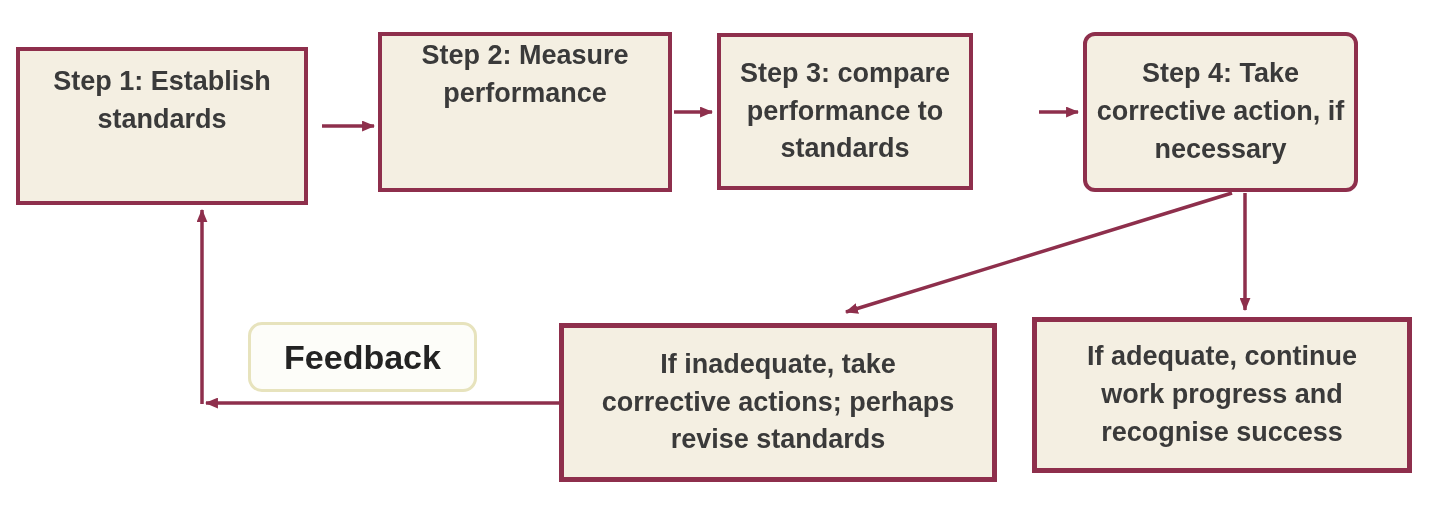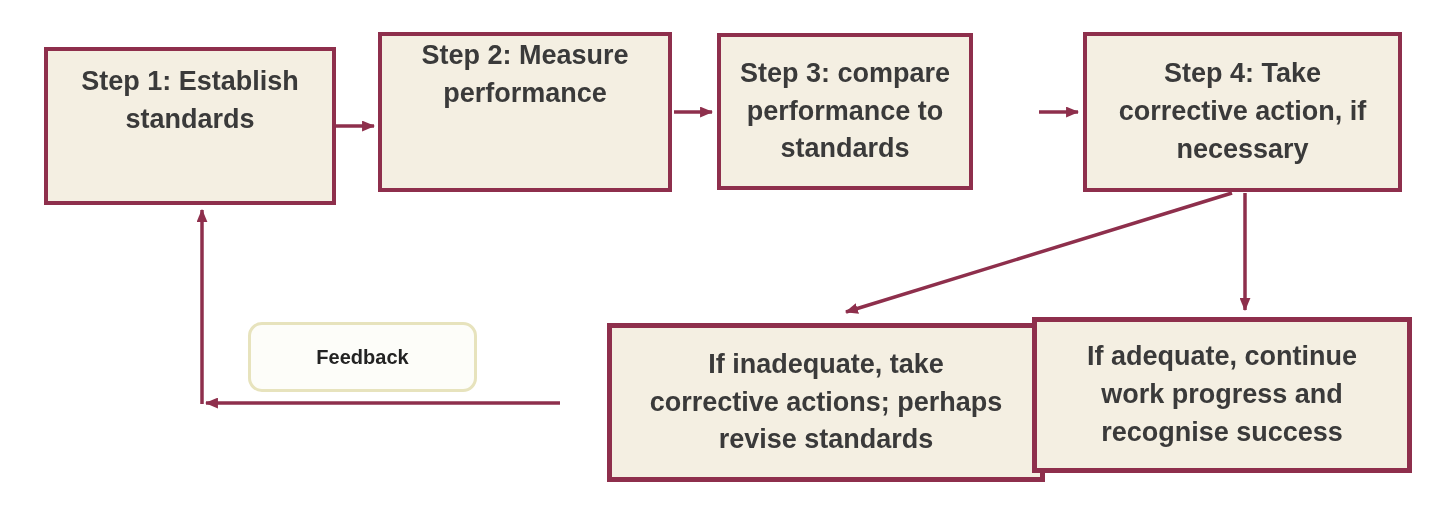--- a/index.html
+++ b/index.html
@@ -35,39 +35,39 @@
     text-align: center;
     white-space: pre-line;
     display: flex;
     align-items: center;
     justify-content: center;
     padding: 0 6px;
   }
   .box.top-aligned {
     align-items: flex-start;
   }
-  #box-step1 { left: 44px;  top: 47px;  width: 292px; height: 158px; padding-top: 12px; }
+  #box-step1 { left: 16px;  top: 47px;  width: 292px; height: 158px; padding-top: 12px; }
   #box-step2 { left: 378px; top: 32px;  width: 294px; height: 160px; padding-top: 1px; }
   #box-step3 { left: 717px; top: 33px;  width: 256px; height: 157px; }
-  #box-step4 { left: 1083px; top: 32px; width: 319px; height: 160px; }
-  #box-inadequate { left: 559px;  top: 323px; width: 438px; height: 159px; border-width: 5px; margin-left: 48px; }
+  #box-step4 { left: 1083px; top: 32px; width: 275px; height: 160px; border-radius: 12px; }
+  #box-inadequate { left: 559px;  top: 323px; width: 438px; height: 159px; border-width: 5px; }
   #box-adequate   { left: 1032px; top: 317px; width: 380px; height: 156px; border-width: 5px; align-items: center; }
   .feedback-box {
     position: absolute;
     left: 248px;
     top: 322px;
     width: 229px;
     height: 70px;
     box-sizing: border-box;
     border: 3px solid #e7e3bd;
     border-radius: 14px;
     background: #fdfdf9;
     color: #232323;
     font-weight: 700;
-    font-size: 20px;
+    font-size: 34px;
     display: flex;
     align-items: center;
     justify-content: center;
     text-align: left;
   }
 </style>
 </head>
 <body>
 
 <div class="canvas">

